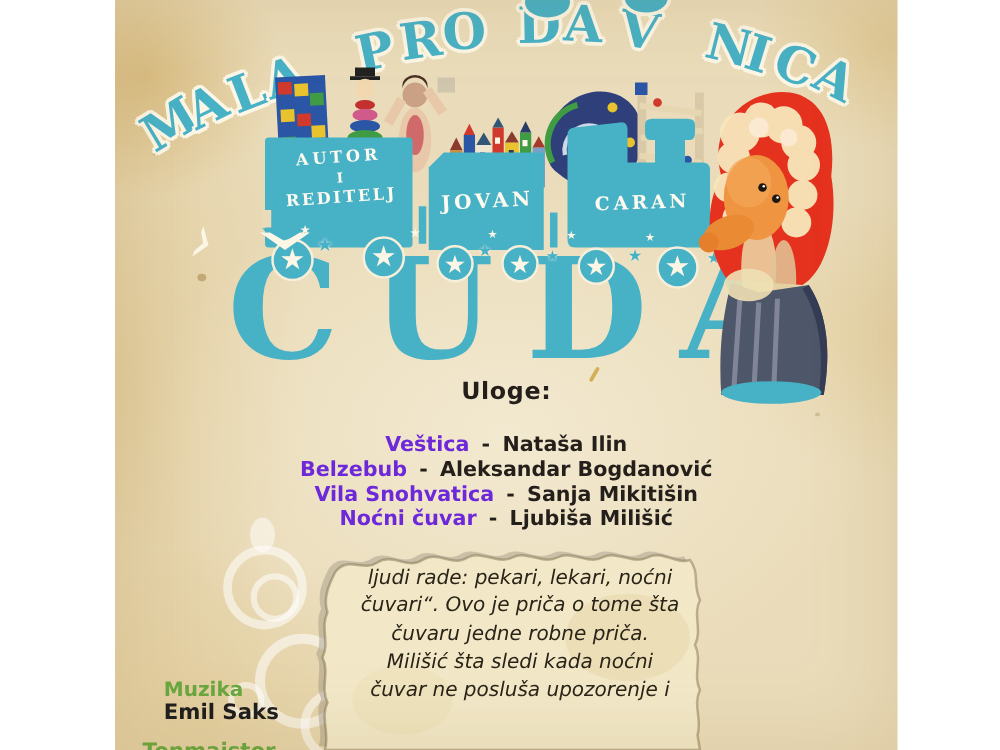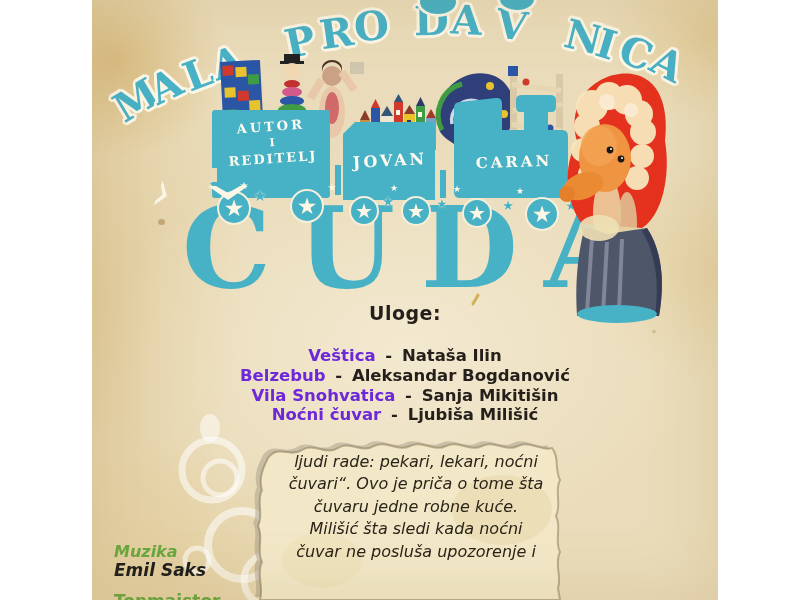--- a/index.html
+++ b/index.html
@@ -32,21 +32,21 @@
          display:flex;align-items:center;justify-content:center;}
   .star{position:absolute;line-height:1;transform:translate(-50%,-55%);}
   .chev{position:absolute;}
   .castwrap{position:absolute;left:0;top:302px;width:626px;text-align:center;color:#241f1a;}
   .casthead{font:bold 19px "DejaVu Sans",sans-serif;letter-spacing:.5px;}
   .castrow{font:bold 16.5px "DejaVu Sans",sans-serif;line-height:19.8px;}
   .role{color:#6d28d9;}
   .dash{color:#241f1a;margin:0 4px;}
   .quote{position:absolute;left:178px;top:451px;width:292px;text-align:center;
          font:italic 16px "DejaVu Sans",sans-serif;line-height:22.4px;color:#2a2318;}
-  .credits{position:absolute;left:22px;top:543px;font-family:"DejaVu Sans",sans-serif;font-style:italic;}
+  .credits{position:absolute;left:39px;top:543px;font-family:"DejaVu Sans",sans-serif;}
   .credlabel{font-weight:bold;font-size:16px;color:#69a73f;line-height:18px;}
   .credvalue{font-weight:bold;font-size:17px;color:#1c1c1c;line-height:19px;}
   .clipcred{position:absolute;left:22px;top:591px;font:bold 17px "DejaVu Sans",sans-serif;color:#69a73f;}
   svg{position:absolute;overflow:visible;}
 </style>
 </head>
 <body>
 
 <div class="poster">
   <div class="tex"></div>
@@ -301,21 +301,21 @@
   <svg style="left:0;top:420px;" width="626" height="180" viewBox="0 0 626 180">
     <path d="M176,38 C186,24 198,38 210,30 C222,22 234,36 246,28 C258,20 270,34 282,26 C294,20 306,32 318,26 C330,20 342,32 354,26 C366,20 378,32 390,26 C402,20 414,32 426,26 C438,20 450,32 460,28 C468,38 462,48 468,60 C462,72 470,84 464,96 C470,108 462,120 468,132 C462,144 470,156 466,168 L468,180 L168,180 C172,166 164,154 170,142 C164,130 172,118 166,106 C172,94 164,82 170,70 C166,58 172,46 176,38 Z" transform="translate(-5,-3)" fill="#8f8878" opacity="0.38"></path>
     <path d="M176,38 C186,24 198,38 210,30 C222,22 234,36 246,28 C258,20 270,34 282,26 C294,20 306,32 318,26 C330,20 342,32 354,26 C366,20 378,32 390,26 C402,20 414,32 426,26 C438,20 450,32 460,28 C468,38 462,48 468,60 C462,72 470,84 464,96 C470,108 462,120 468,132 C462,144 470,156 466,168 L468,180 L168,180 C172,166 164,154 170,142 C164,130 172,118 166,106 C172,94 164,82 170,70 C166,58 172,46 176,38 Z" fill="#f2e8c8" stroke="#7a6844" stroke-opacity="0.45" stroke-width="2"></path>
     <ellipse cx="410" cy="90" rx="50" ry="35" fill="#e3cf9b" opacity="0.35"></ellipse>
     <ellipse cx="230" cy="140" rx="40" ry="28" fill="#e9d9ab" opacity="0.3"></ellipse>
   </svg>
 
   <div class="quote">
     <div>ljudi rade: pekari, lekari, noćni</div>
     <div>čuvari“. Ovo je priča o tome šta</div>
-    <div>čuvaru jedne robne kuće.</div>
+    <div>čuvaru jedne robne priča.</div>
     <div>Milišić šta sledi kada noćni</div>
     <div>čuvar ne posluša upozorenje i</div>
 
   </div>
 
   <div class="credits">
     <div class="credlabel">Muzika</div>
     <div class="credvalue">Emil Saks</div>
   </div>
   <div class="clipcred">Tonmajstor</div>

